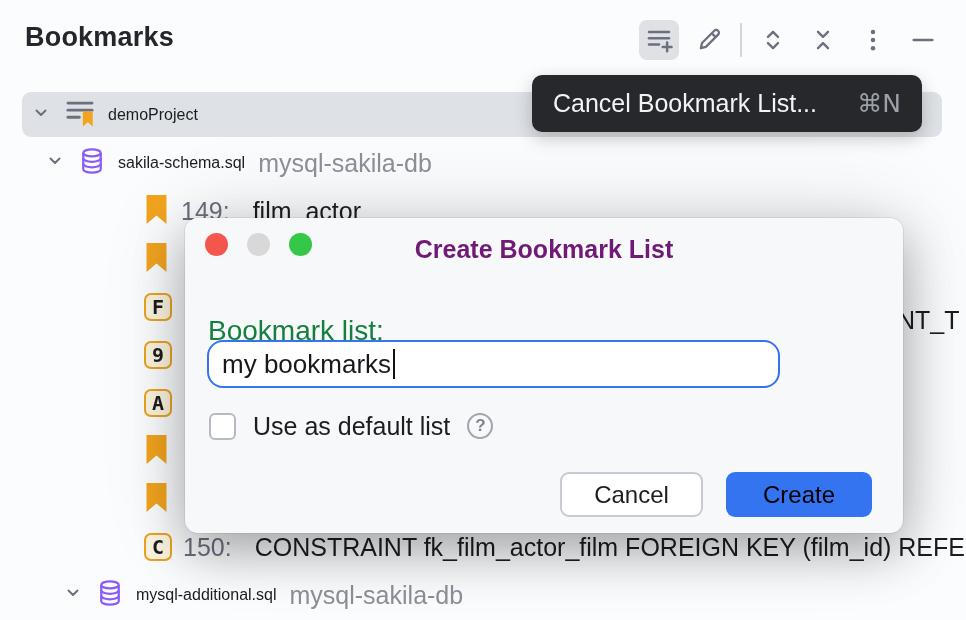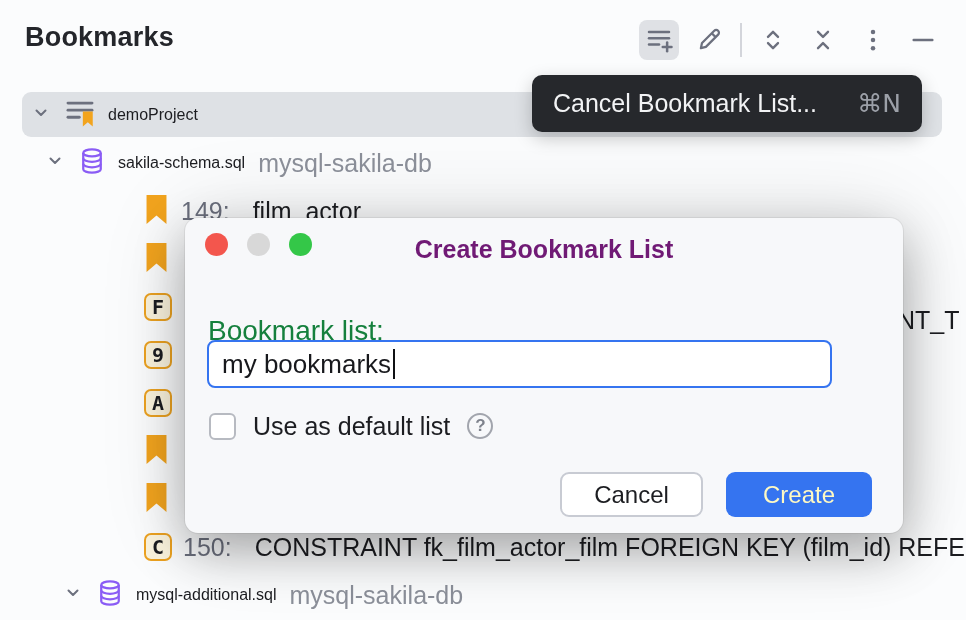--- a/index.html
+++ b/index.html
@@ -38,33 +38,33 @@
   
   .dialog { position:absolute; left:185px; top:218px; width:718px; height:315px; background:#F7F8FA; border-radius:13px; z-index:50;
             box-shadow:0 18px 50px rgba(0,0,0,.30), 0 0 90px rgba(0,0,0,.12), 0 0 0 1px rgba(0,0,0,.06); }
   .traffic { position:absolute; top:15px; left:20px; display:flex; gap:19px; }
   .light { width:23px; height:23px; border-radius:50%; cursor:pointer; }
   .light-red { background:#F3564D; }
   .light-gray { background:#D8D8D8; }
   .light-green { background:#34C748; }
   .dialog-title { position:absolute; top:17px; left:0; width:100%; text-align:center; font-size:25px; font-weight:bold; color:#701a75; }
   .field-label { position:absolute; left:23px; top:72px; font-size:28px; color:#15803d;margin-top:25px; }
-  .textfield { position:absolute; left:22px; top:122px; width:625px; height:48px; background:#FFFFFF; border:2.5px solid #3574F0; border-radius:8px;
+  .textfield { position:absolute; left:22px; top:122px; width:573px; height:48px; background:#FFFFFF; border:2.5px solid #3574F0; border-radius:16px;
                display:flex; align-items:center; padding-left:13px; cursor:text; }
   .textfield-value { font-size:26px; color:#17181C; }
   .caret { width:2px; height:30px; background:#101114; margin-left:2px; }
   .checkbox-row { position:absolute; left:24px; top:192px; height:32px; display:flex; align-items:center; }
   .checkbox { width:27px; height:27px; background:#FFFFFF; border:2.5px solid #B7BAC1; border-radius:6px; cursor:pointer; }
   .checkbox-label { font-size:25px; color:#1C1D21; margin-left:17px; }
   .help-icon { width:26px; height:26px; border:2px solid #A2A5AD; border-radius:50%; margin-left:17px; cursor:pointer;
                display:flex; align-items:center; justify-content:center; font-size:17px; color:#7E828C; font-weight:bold; }
   .dlg-buttons { position:absolute; right:31px; top:254px; display:flex; gap:23px; }
   .btn { height:45px; border-radius:9px; font-size:24px; cursor:pointer; font-family:"Liberation Sans", sans-serif; }
   .btn-cancel { width:143px; background:#FFFFFF; border:2px solid #C8CBD3; color:#1C1D21; }
-  .btn-create { width:146px; background:#3574F0; border:none; color:#fef9c3; }
+  .btn-create { width:146px; background:#3574F0; border:none; color:#000000; }
 </style>
 </head>
 <body>
 
 <div class="screen">
 
   <div class="header">
     <div class="panel-title">Bookmarks</div>
     <div class="toolbar">
       <button class="tb-btn active">

